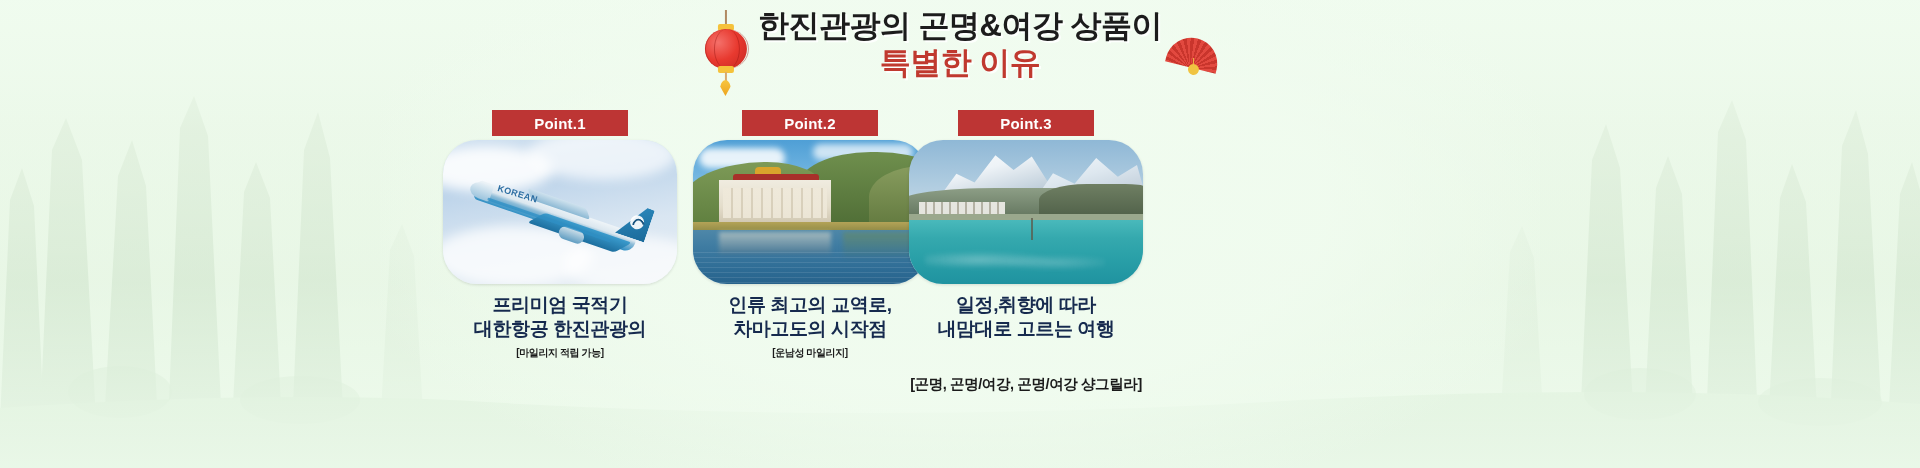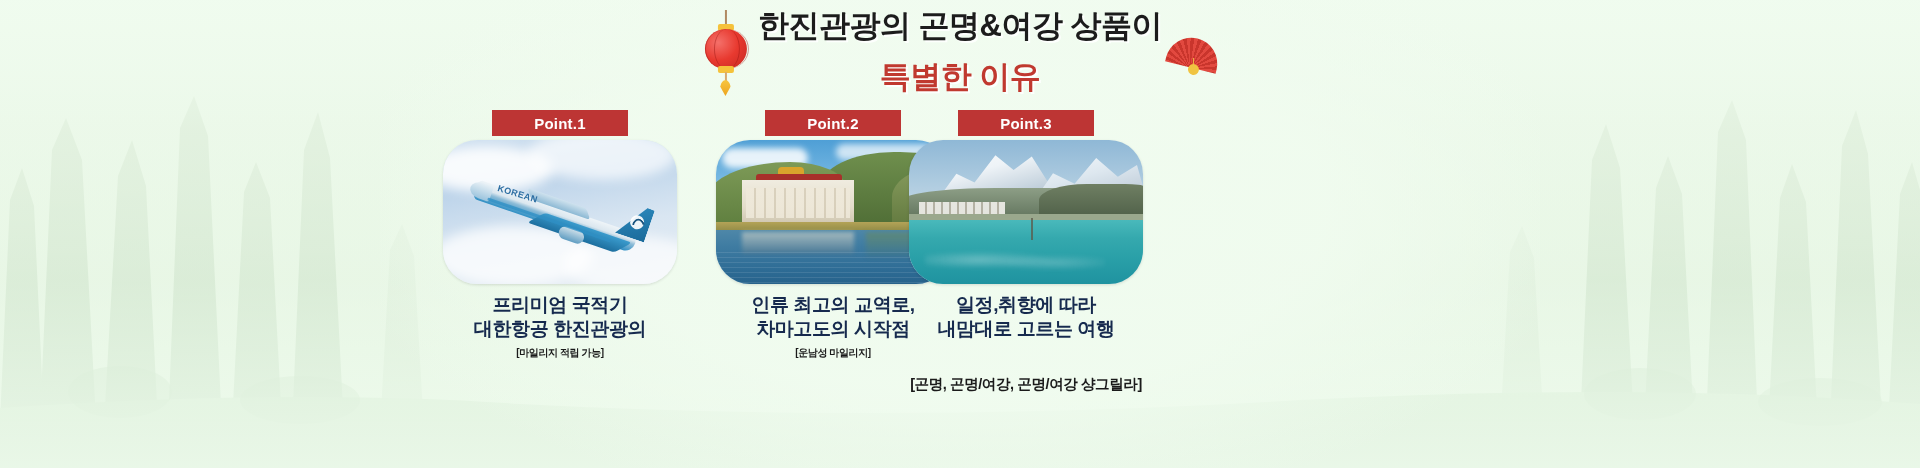--- a/index.html
+++ b/index.html
@@ -36,36 +36,36 @@
   .lantern .base{position:absolute;left:18px;top:56px;width:16px;height:7px;background:#f5c23b;border-radius:2px;}
   .lantern .tailline{position:absolute;left:25px;top:62px;width:2px;height:10px;background:#d8a96f;}
   .lantern .tassel{position:absolute;left:20px;top:70px;width:11px;height:16px;
     background:linear-gradient(180deg,#f7c640,#eda41f);
     border-radius:50% 50% 50% 50%/60% 60% 40% 40%;clip-path:polygon(50% 100%,0 38%,20% 0,80% 0,100% 38%);}
 
   .titles{display:flex;flex-direction:column;align-items:center;}
   .title-line1{font-size:31px;font-weight:bold;letter-spacing:-.5px;color:#1c1c1c;line-height:1.15;
     text-shadow:2px 2px 0 rgba(255,255,255,.85);}
   .title-line2{font-size:31px;font-weight:bold;letter-spacing:-.5px;color:#c0392f;line-height:1.25;
-    margin-top:14px;text-shadow:2px 2px 0 rgba(255,255,255,.85);}
+    margin-top:0;text-shadow:2px 2px 0 rgba(255,255,255,.85);}
 
   .fan{position:relative;width:52px;height:46px;flex:0 0 52px;margin-left:6px;margin-top:30px;}
   .fan .blades{position:absolute;left:0;top:0;width:52px;height:30px;
     background:repeating-conic-gradient(from 200deg at 50% 104%,
       #e2493f 0deg 7deg,#c9352c 7deg 14deg);
     border-radius:52px 52px 0 0;transform:rotate(14deg);}
   .fan .pivot{position:absolute;left:20px;top:26px;width:11px;height:11px;border-radius:50%;
     background:#f0c441;transform:rotate(14deg);}
   .fan .ray{position:absolute;left:25px;top:20px;width:1px;height:10px;background:rgba(240,196,65,.9);}
 
   
   .cards{position:absolute;left:0;top:0;width:1808px;height:468px;}
   .card{position:absolute;top:110px;width:260px;display:flex;flex-direction:column;align-items:center;}
   .card.c1{left:430px;}
-  .card.c2{left:703px;}
+  .card.c2{left:680px;}
   .card.c3{left:896px;}
 
   .badge{width:136px;height:26px;background:#bd3534;color:#fff;font-size:15px;font-weight:bold;
     display:flex;align-items:center;justify-content:center;letter-spacing:.2px;}
 
   .photo{position:relative;width:234px;height:144px;margin-top:4px;border-radius:34px;overflow:hidden;
     box-shadow:0 1px 3px rgba(0,0,0,.12);}
   .photo > .layer{position:absolute;inset:0;}
 
   

